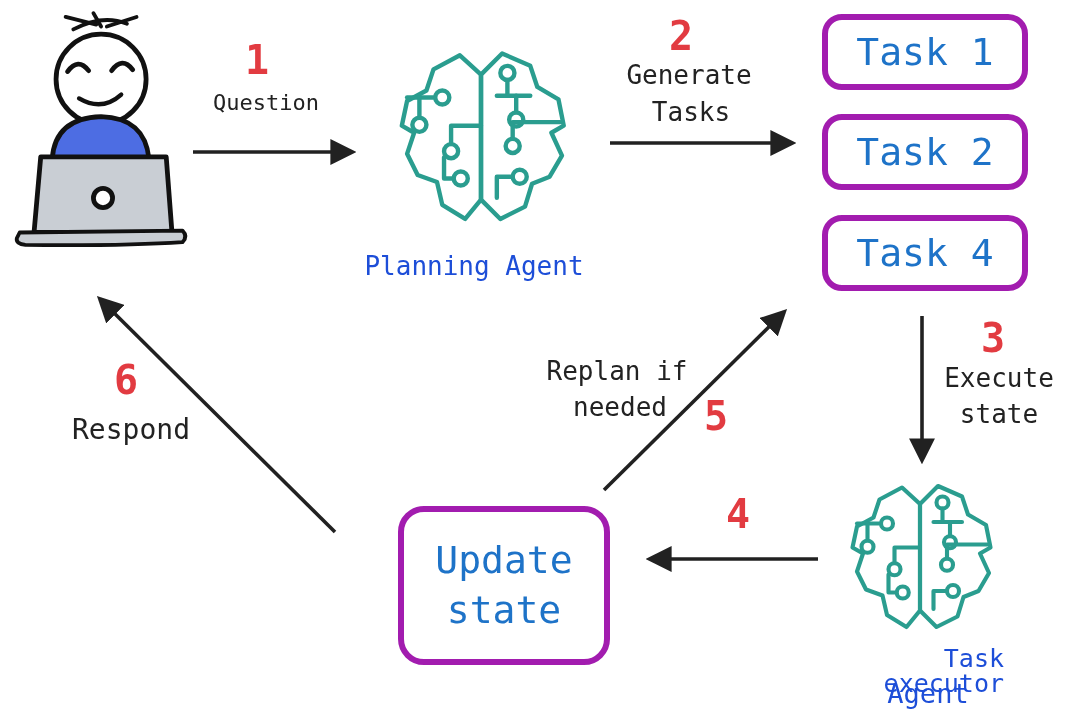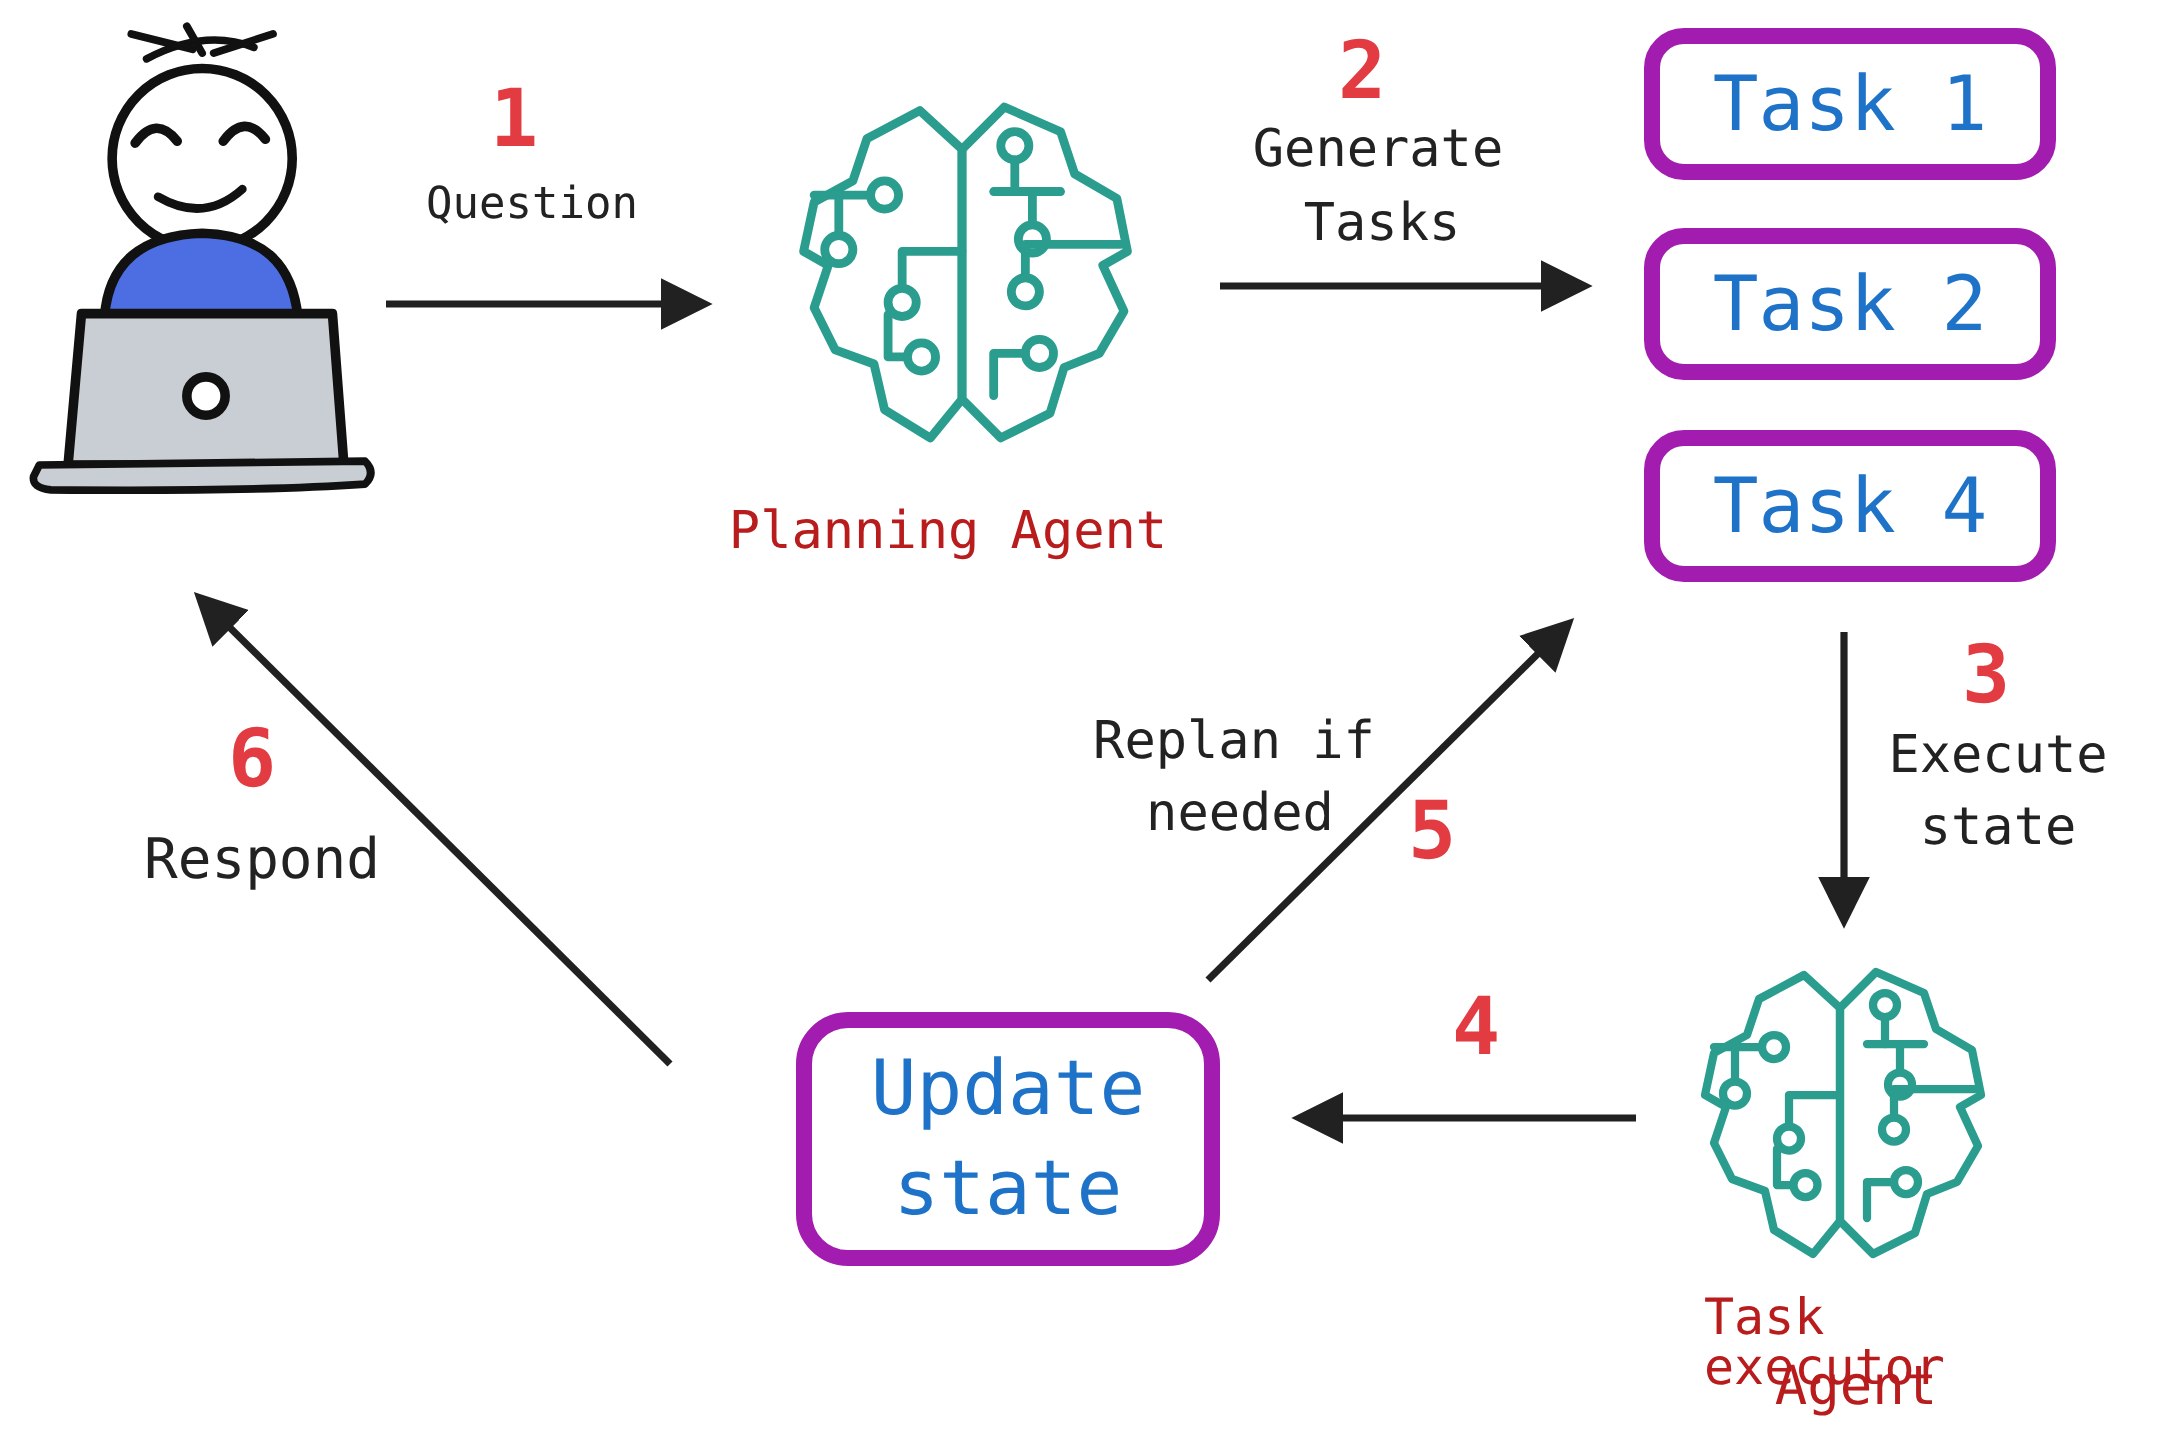--- a/index.html
+++ b/index.html
@@ -6,30 +6,30 @@
   #stage{
     position:relative;width:1080px;height:728px;background:#ffffff;
     font-family:"DejaVu Sans Mono", monospace;overflow:hidden;
   }
   .lbl{position:absolute;transform:translateX(-50%);white-space:nowrap;
        color:#222;line-height:1;}
   .step-num{position:absolute;transform:translateX(-50%);
        color:#e23b41;font-size:40px;font-weight:bold;line-height:1;}
   .black-lbl{font-size:26px;}
   .node-box{
-    position:absolute;border:8px solid #a21caf;border-radius:20px;
+    position:absolute;border:6px solid #a21caf;border-radius:20px;
     background:#fff;display:flex;align-items:center;justify-content:center;
     color:#1e73c8;box-sizing:border-box;
   }
   .task-box{left:822px;width:206px;height:76px;font-size:38px;}
-  .update-box{left:398px;top:506px;width:212px;height:127px;border-radius:26px;
+  .update-box{left:398px;top:506px;width:212px;height:159px;border-radius:26px;
     flex-direction:column;font-size:38px;line-height:1.3;}
   .brain{position:absolute;}
   svg.arrows{position:absolute;left:0;top:0;width:1080px;height:728px;}
-  .caption{position:absolute;transform:translateX(-50%);color:#b91c1c;line-height:1;}
+  .caption{position:absolute;transform:translateX(-50%);color:#1d4ed8;line-height:1;text-align:right;}
 </style>
 </head>
 <body>
 
 <div id="stage">
 
   <svg class="arrows" viewBox="0 0 1080 728" xmlns="http://www.w3.org/2000/svg">
     <defs>
       <marker id="ah" viewBox="0 0 12 12" refX="10" refY="6" markerWidth="7.2" markerHeight="7.2" orient="auto">
         <path d="M0,0 L12,6 L0,12 Z" fill="#212121"></path>

